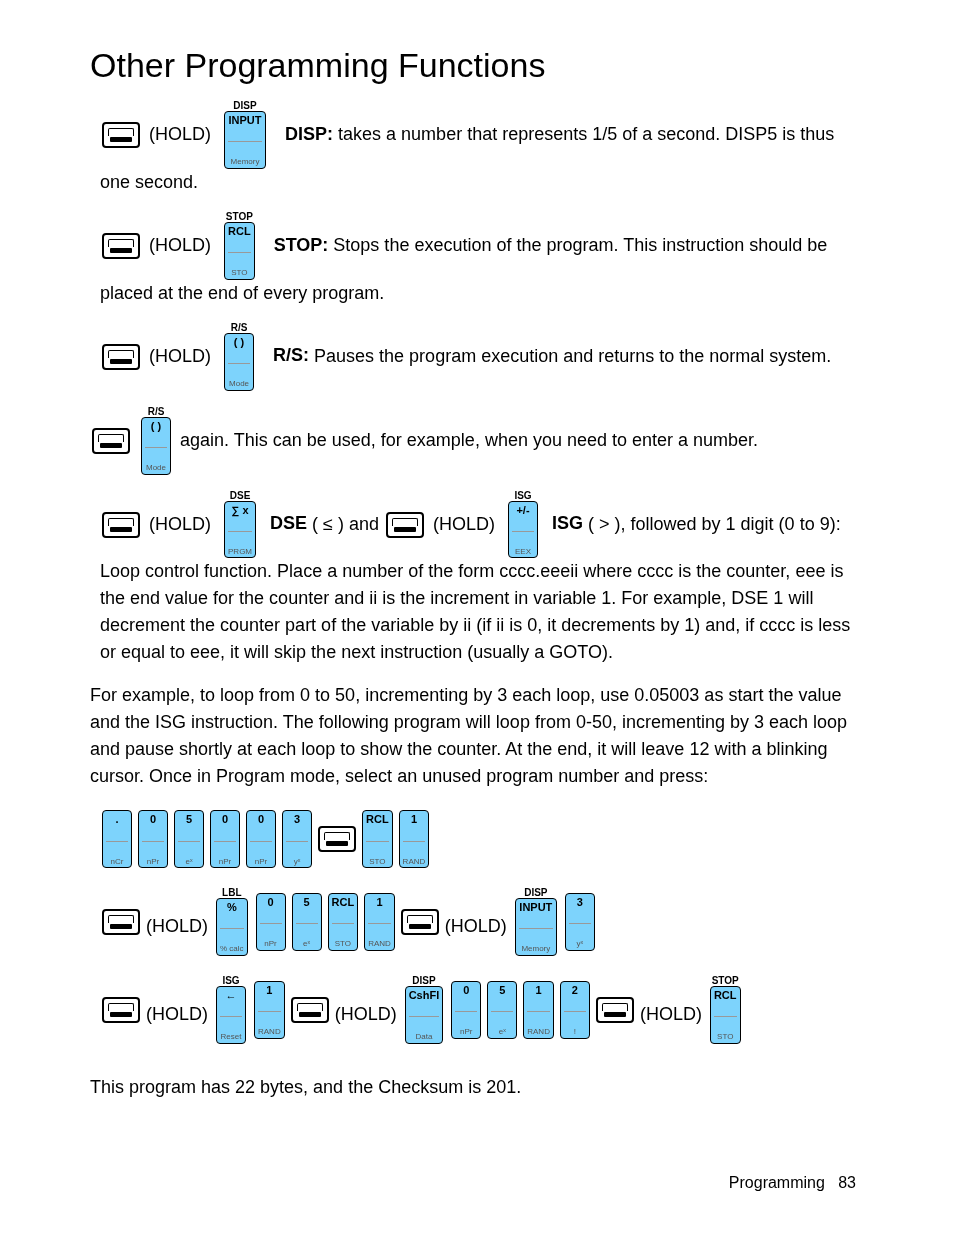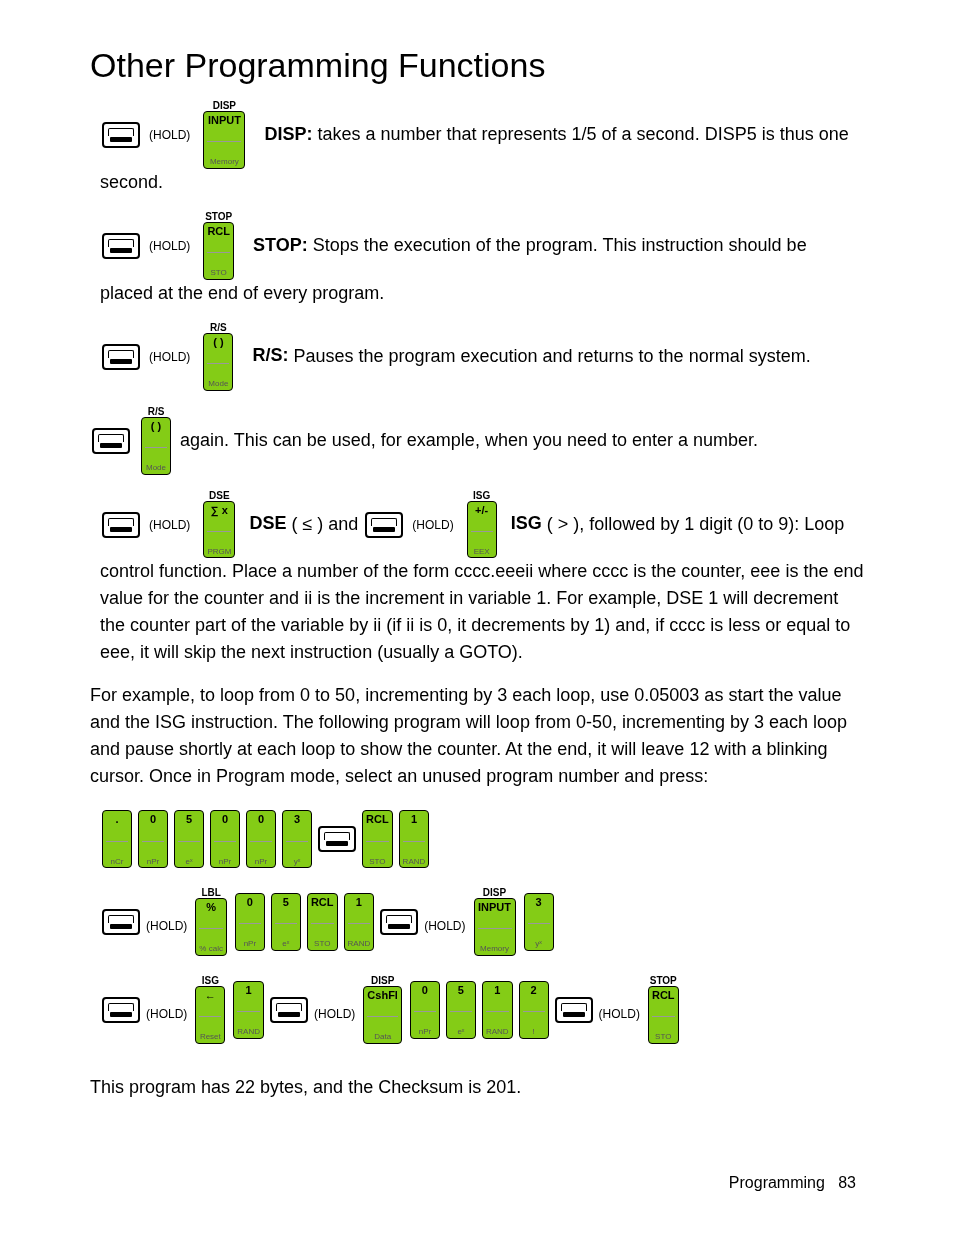--- a/index.html
+++ b/index.html
@@ -25,21 +25,21 @@
     display: inline-block;
     border: 1.5px solid #000;
     border-radius: 4px;
     min-width: 22px;
     text-align: center;
     font-size: 10px;
     line-height: 1.1;
     padding: 2px 3px 1px 3px;
     vertical-align: middle;
     margin: 0 2px;
-    background: #84cc16;
+    background: #7dd3fc;
   }
   .key .top {
     display: block;
     font-weight: bold;
     font-size: 11px;
   }
   .key .bot {
     display: block;
     font-size: 8px;
     color: #555;
@@ -86,21 +86,21 @@
     line-height: 1;
   }
   .key-stack {
     display: inline-flex;
     flex-direction: column;
     align-items: center;
     vertical-align: middle;
     margin: 0 2px;
   }
   .hold {
-    font-size: 12px;
+    font-size: 18px;
     vertical-align: middle;
     margin: 8px 4px 0 2px;
   }
   .b { font-weight: bold; margin-top: 25px; }
   .row {
     display: flex;
     flex-wrap: wrap;
     align-items: center;
     margin: 20px 0 6px 0;
     gap: 0px;

